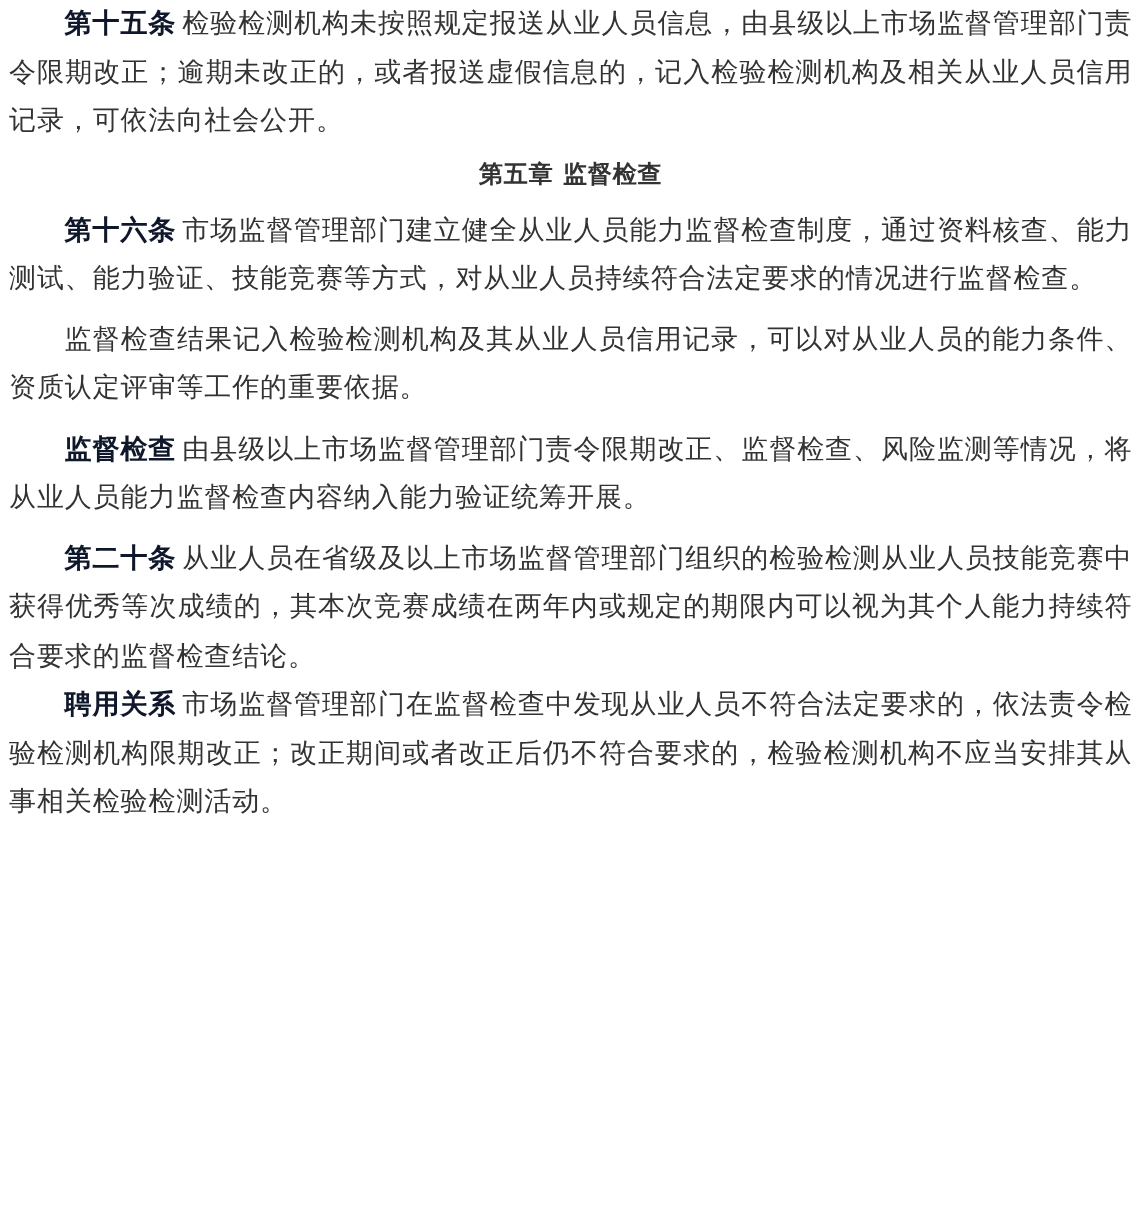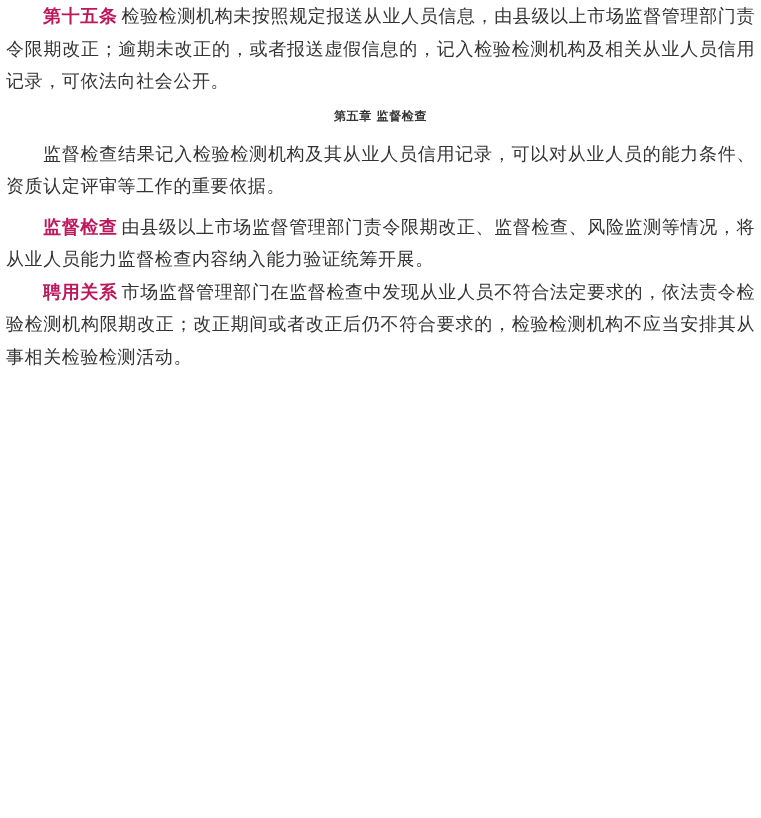--- a/index.html
+++ b/index.html
@@ -14,50 +14,56 @@
     }
     .doc { padding: 0 6px 0 6px; }
     .para {
       margin: 0;
       line-height: 32.5px;
       text-indent: 37px;
       text-align: justify;
     }
     .para + .para { margin-top: 8px; }
     .para.tight { margin-top: 0; }
-    .article-no { font-weight: bold; color: #be185d; margin-right: 4px; }
+    .article-no { font-weight: bold; color: #0f172a; margin-right: 4px; }
     .chapter {
       margin: 0;
       text-align: center;
       font-weight: bold;
       line-height: 36px;
       padding-top: 0;
       padding-bottom: 4px;
     }
   </style>
 </head>
 <body>
 
 <div class="doc">
 
   <p class="para" style="margin-top:0;">
     <span class="article-no">第十五条</span><span>检验检测机构未按照规定报送从业人员信息，由县级以上市场监督管理部门责令限期改正；逾期未改正的，或者报送虚假信息的，记入检验检测机构及相关从业人员信用记录，可依法向社会公开。</span>
   </p>
 
-  <h2 class="chapter" style="font-size:12px;">第五章 监督检查</h2>
+  <h2 class="chapter" style="font-size:16px;">第五章 监督检查</h2>
 
+  <p class="para tight">
+    <span class="article-no">第十六条</span><span>市场监督管理部门建立健全从业人员能力监督检查制度，通过资料核查、能力测试、能力验证、技能竞赛等方式，对从业人员持续符合法定要求的情况进行监督检查。</span>
+  </p>
 
   <p class="para">监督检查结果记入检验检测机构及其从业人员信用记录，可以对从业人员的能力条件、资质认定评审等工作的重要依据。</p>
 
 
 
 
   <p class="para">
     <span class="article-no">监督检查</span><span>由县级以上市场监督管理部门责令限期改正、监督检查、风险监测等情况，将从业人员能力监督检查内容纳入能力验证统筹开展。</span>
   </p>
 
 
+  <p class="para">
+    <span class="article-no">第二十条</span><span>从业人员在省级及以上市场监督管理部门组织的检验检测从业人员技能竞赛中获得优秀等次成绩的，其本次竞赛成绩在两年内或规定的期限内可以视为其个人能力持续符合要求的监督检查结论。</span>
+  </p>
 
   <p class="para tight">
     <span class="article-no">聘用关系</span><span>市场监督管理部门在监督检查中发现从业人员不符合法定要求的，依法责令检验检测机构限期改正；改正期间或者改正后仍不符合要求的，检验检测机构不应当安排其从事相关检验检测活动。</span>
   </p>
 
 </div>
 
 </body></html>

